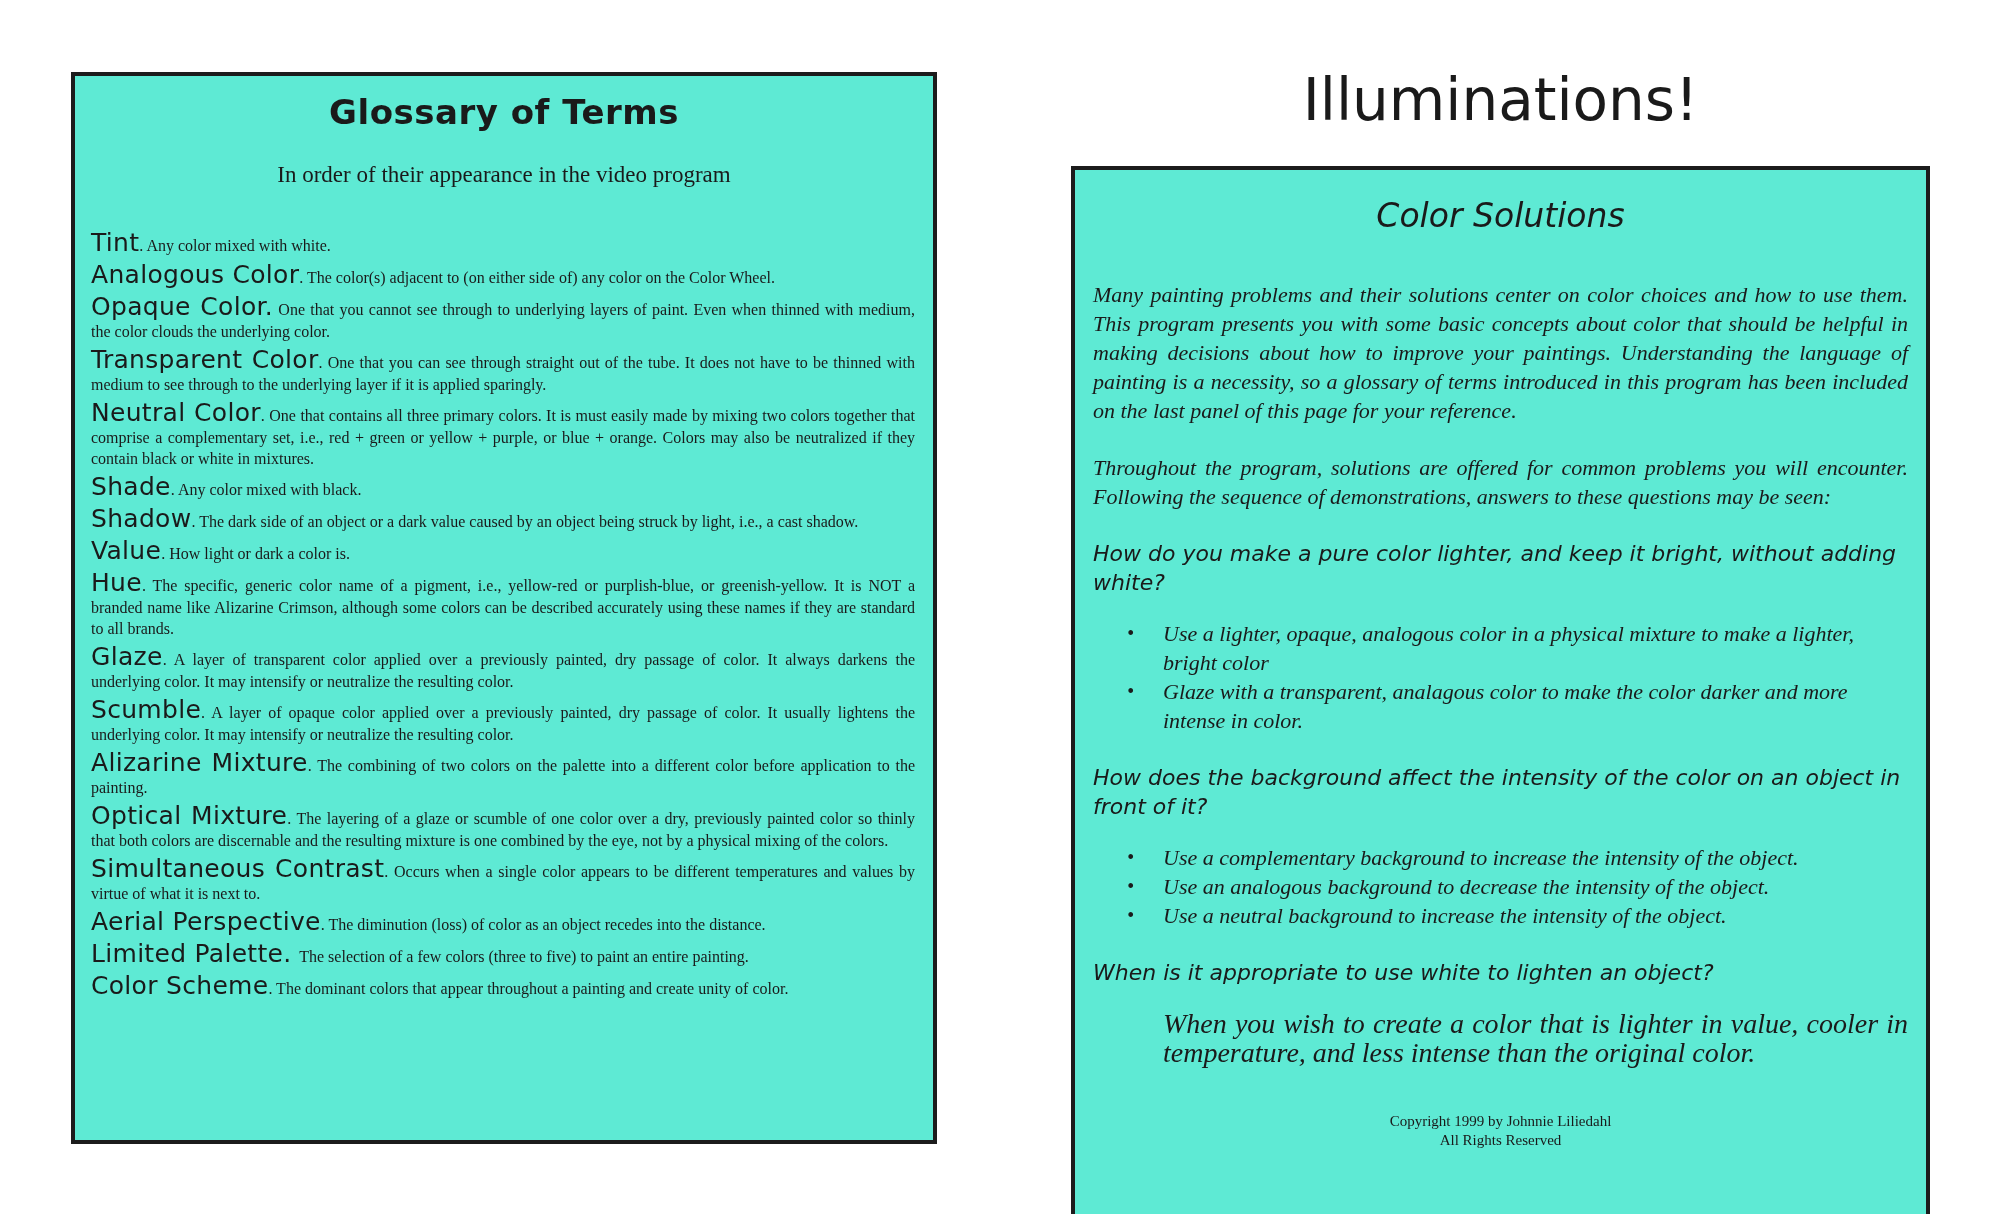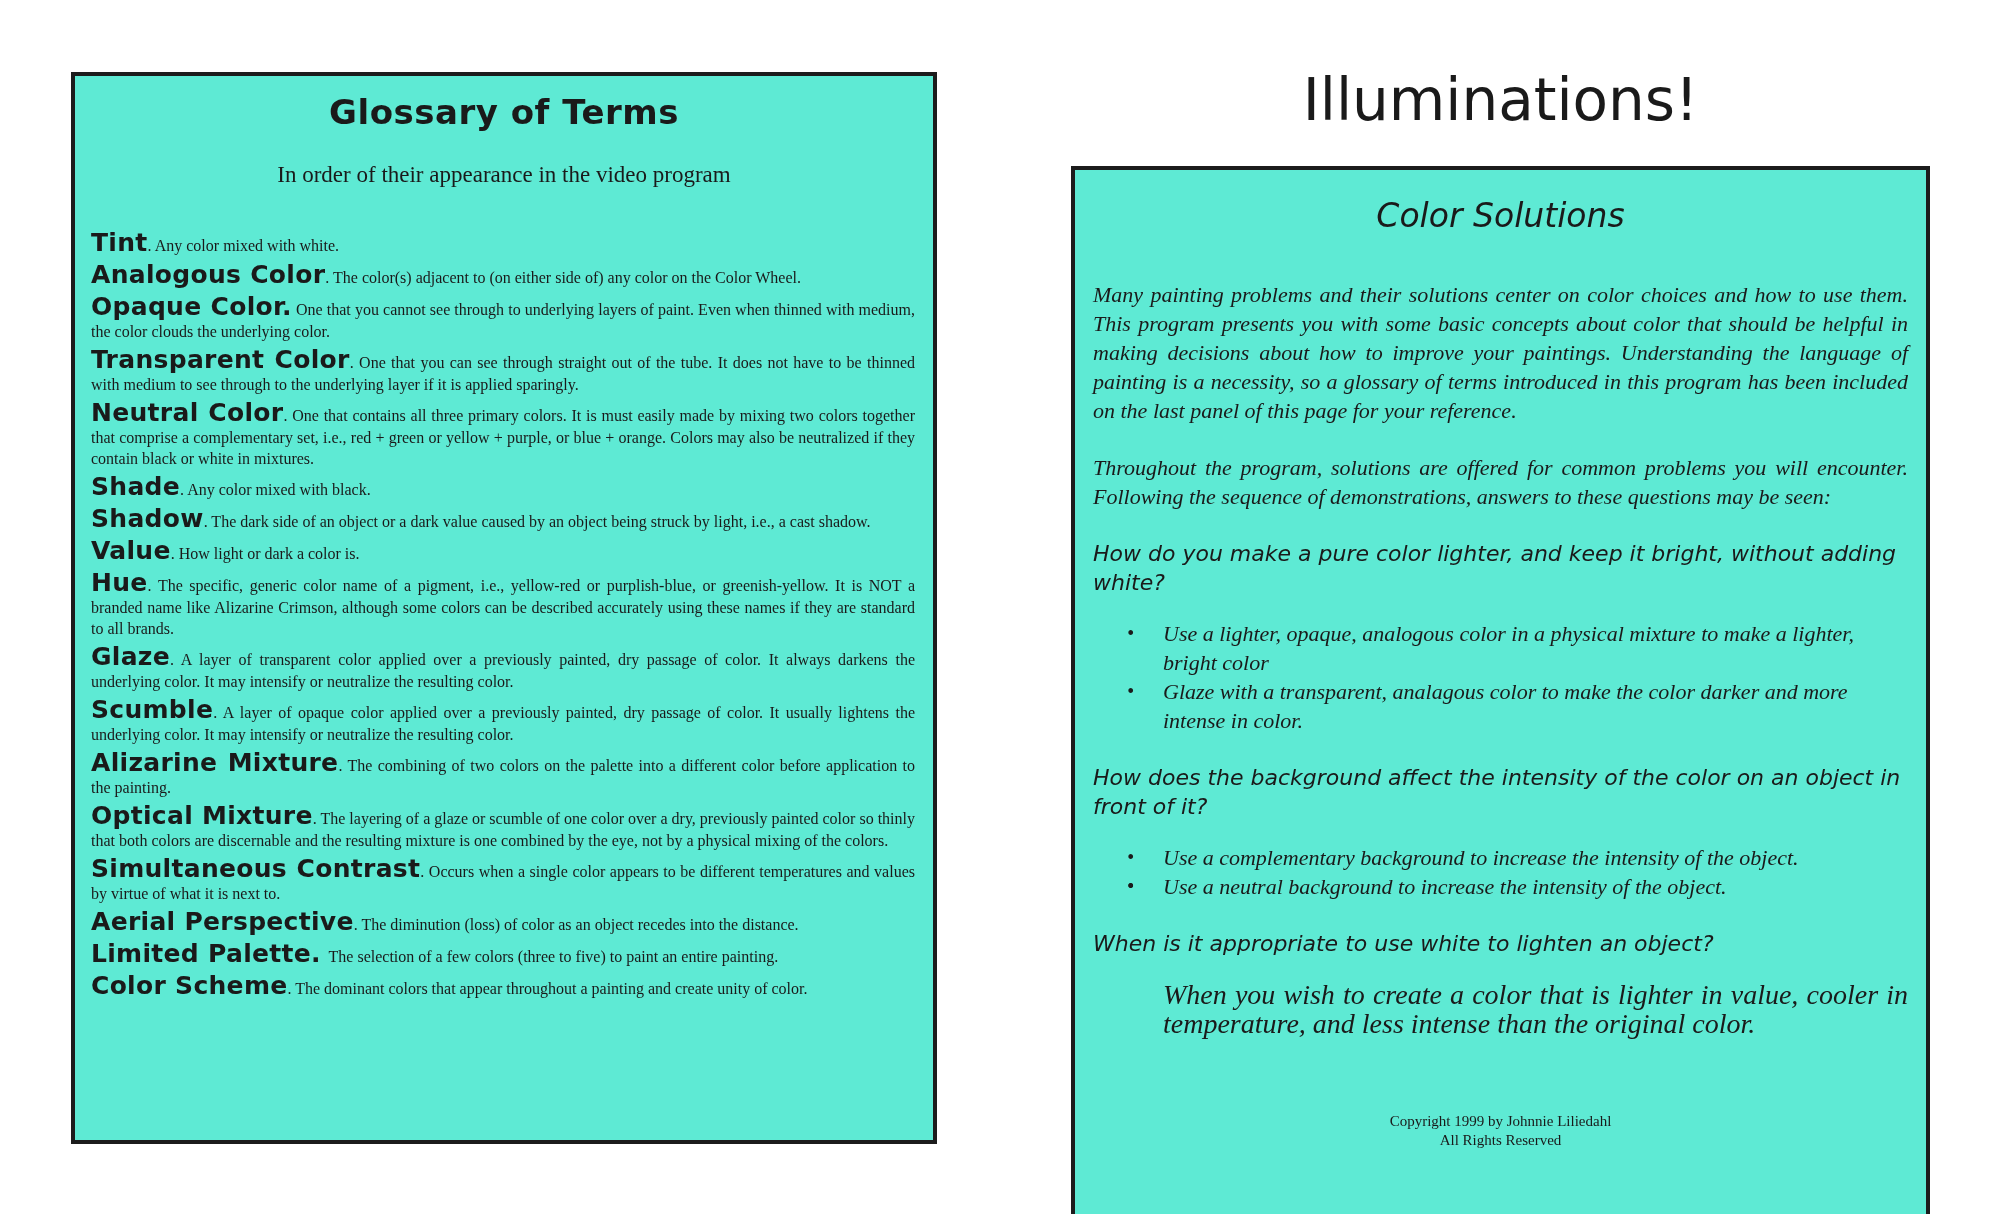--- a/index.html
+++ b/index.html
@@ -10,21 +10,21 @@
   #solutions-panel { left: 1071px; top: 166px; width: 859px; height: 1195px; font-style: italic; }
 
   .comic { font-family: "DejaVu Sans", sans-serif; }
   .serif { font-family: "Liberation Serif", serif; }
 
   
   .g-title { position: absolute; left: 0; right: 0; top: 16px; text-align: center; font-size: 34px; font-weight: bold; letter-spacing: 0.5px; }
   .g-subtitle { position: absolute; left: 0; right: 0; top: 86px; text-align: center; font-size: 23px; }
   .g-list { position: absolute; left: 16px; right: 18px; top: 152px; }
   .g-entry { margin: 0; text-align: justify; font-size: 16px; line-height: 21px; padding-bottom: 3px; }
-  .g-term { font-size: 25px; font-weight: bold; letter-spacing: 0.3px; line-height: 29px; }
+  .g-term { font-size: 25px; font-weight: normal; letter-spacing: 0.3px; line-height: 29px; }
   .g-def { font-size: 16px; }
 
   
   .page-title { position: absolute; left: 1071px; width: 859px; top: 58px; text-align: center; font-size: 58px; line-height: 84px; }
   .s-title { position: absolute; left: 0; right: 0; top: 26px; text-align: center; font-size: 33px; }
   .s-body { position: absolute; left: 18px; right: 18px; top: 110px; }
   .s-para { margin: 0 0 28px 0; font-size: 22px; line-height: 29px; text-align: justify; }
   .s-question { margin: 0 0 28px 0; font-size: 22px; line-height: 29px; }
   .s-list { list-style: none; margin: -6px 0 28px 0; padding: 0; }
   .s-list li { position: relative; padding-left: 70px; font-size: 22px; line-height: 29px; }
@@ -70,21 +70,21 @@
 
     <p class="s-question comic">How do you make a pure color lighter, and keep it bright, without adding white?</p>
     <ul class="s-list serif">
       <li><span class="s-bullet">•</span><span>Use a lighter, opaque, analogous color in a physical mixture to make a lighter, bright color</span></li>
       <li><span class="s-bullet">•</span><span>Glaze with a transparent, analagous color to make the color darker and more intense in color.</span></li>
     </ul>
 
     <p class="s-question comic">How does the background affect the intensity of the color on an object in front of it?</p>
     <ul class="s-list serif">
       <li><span class="s-bullet">•</span><span>Use a complementary background to increase the intensity of the object.</span></li>
-      <li><span class="s-bullet">•</span></li>
+      <li><span class="s-bullet">•</span><span>Use an analogous background to decrease the intensity of the object.</span></li>
       <li><span class="s-bullet">•</span><span>Use a neutral background to increase the intensity of the object.</span></li>
     </ul>
 
     <p class="s-question comic">When is it appropriate to use white to lighten an object?</p>
     <p class="s-answer serif">When you wish to create a color that is lighter in value, cooler in temperature, and less intense than the original color.</p>
   </div>
 </div>
 
 <div class="copyright serif">
   <div>Copyright 1999 by Johnnie Liliedahl</div>

